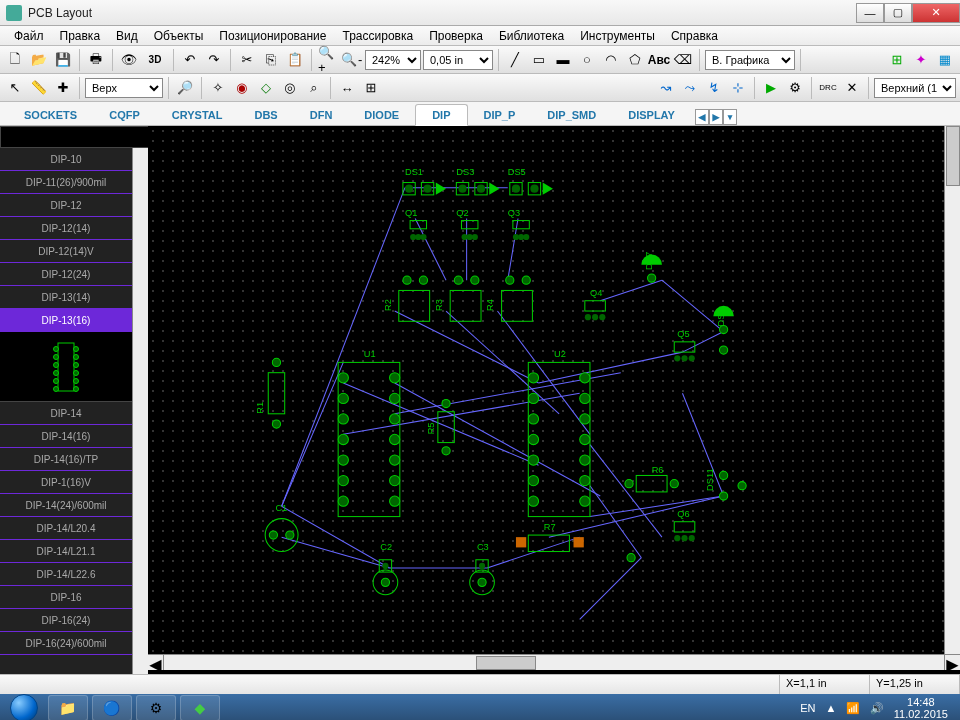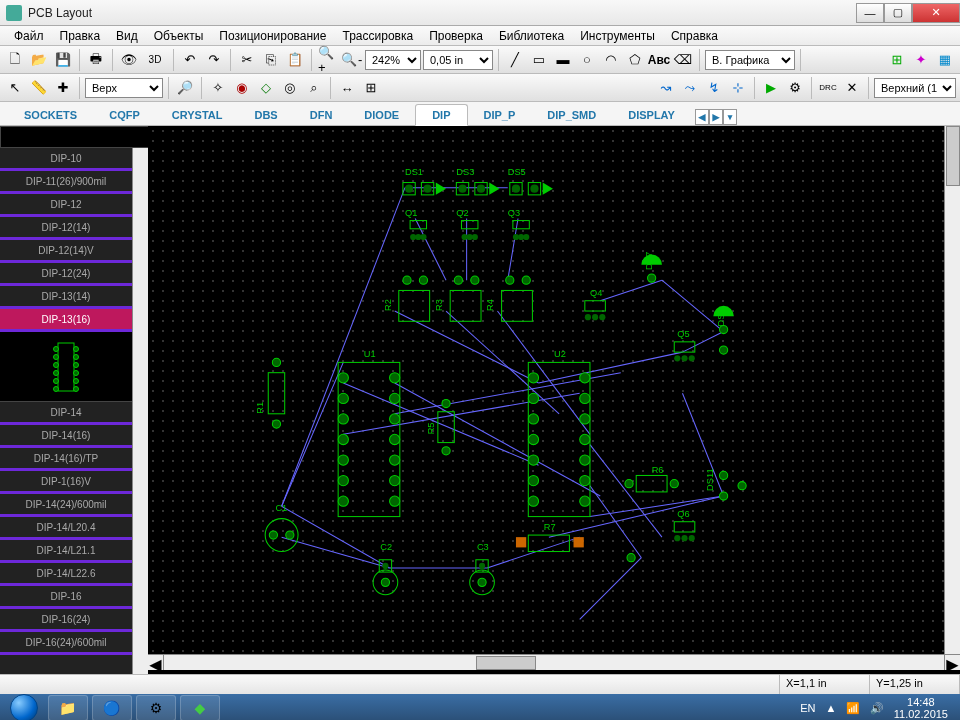--- a/index.html
+++ b/index.html
@@ -29,22 +29,22 @@
   .tab-nav { margin-left: 4px; display: flex; }
   .tab-nav-btn { width: 14px; height: 16px; border: 1px solid #999; background: #fff; font-size: 9px; display: flex; align-items: center; justify-content: center; }
   
   
   .main { display: flex; height: 548px; background: #000; }
   .sidebar { width: 148px; background: #222; display: flex; flex-direction: column; }
   .sidebar-search { height: 22px; display: flex; background: #000; }
   .sidebar-search-input { flex: 1; background: #000; border: 1px solid #444; }
   .sidebar-search-btn { width: 22px; background: #eee; border: 1px solid #888; font-size: 12px; display:flex;align-items:center;justify-content:center; }
   .sidebar-list { flex: 1; overflow: hidden; }
-  .side-item { height: 23px; color: #aaa; background: #222; border-bottom: 3px solid #6d28d9; display: flex; align-items: center; justify-content: center; font-size: 10px; cursor: default; }
-  .side-item.sel { background: #be185d; color: #fff; }
+  .side-item { height: 23px; color: #aaa; background: #222; border-bottom: 1px solid #6d28d9; display: flex; align-items: center; justify-content: center; font-size: 10px; cursor: default; }
+  .side-item.sel { background: #6d28d9; color: #fff; }
   .side-preview { height: 70px; background: #000; border-bottom: 1px solid #444; display: flex; align-items: center; justify-content: center; }
   .side-scroll { width: 16px; background: #eee; border-left: 1px solid #888; }
   
   .canvas-wrap { flex: 1; position: relative; background: #000; }
   .canvas { width: 100%; height: 528px; background: #000; position: relative; overflow: hidden; }
   .grid { position: absolute; inset: 0; background-image: radial-gradient(#333 1px, transparent 1px); background-size: 10px 10px; }
   .pcb { position: absolute; inset: 0; }
   .scrollh { height: 16px; background: #eee; border-top: 1px solid #888; display:flex; }
   .scrollh-track { flex:1; position:relative; }
   .scrollh-thumb { position:absolute; left:40%; width:60px; height:14px; top:1px; background:#ccc; border:1px solid #888; }
@@ -88,21 +88,21 @@
 </div>
 
 <div class="toolbar">
   <div class="tool-btn">🗋</div>
   <div class="tool-btn">📂</div>
   <div class="tool-btn">💾</div>
   <div class="tool-sep"></div>
   <div class="tool-btn">🖶</div>
   <div class="tool-sep"></div>
   <div class="tool-btn">👁</div>
-  <div class="tool-btn" style="font-size:10px;font-weight:normal;width:26px;">3D</div>
+  <div class="tool-btn" style="font-size:10px;font-weight:bold;width:26px;">3D</div>
   <div class="tool-sep"></div>
   <div class="tool-btn">↶</div>
   <div class="tool-btn">↷</div>
   <div class="tool-sep"></div>
   <div class="tool-btn">✂</div>
   <div class="tool-btn">⎘</div>
   <div class="tool-btn">📋</div>
   <div class="tool-sep"></div>
   <div class="tool-btn">🔍+</div>
   <div class="tool-btn">🔍-</div>

